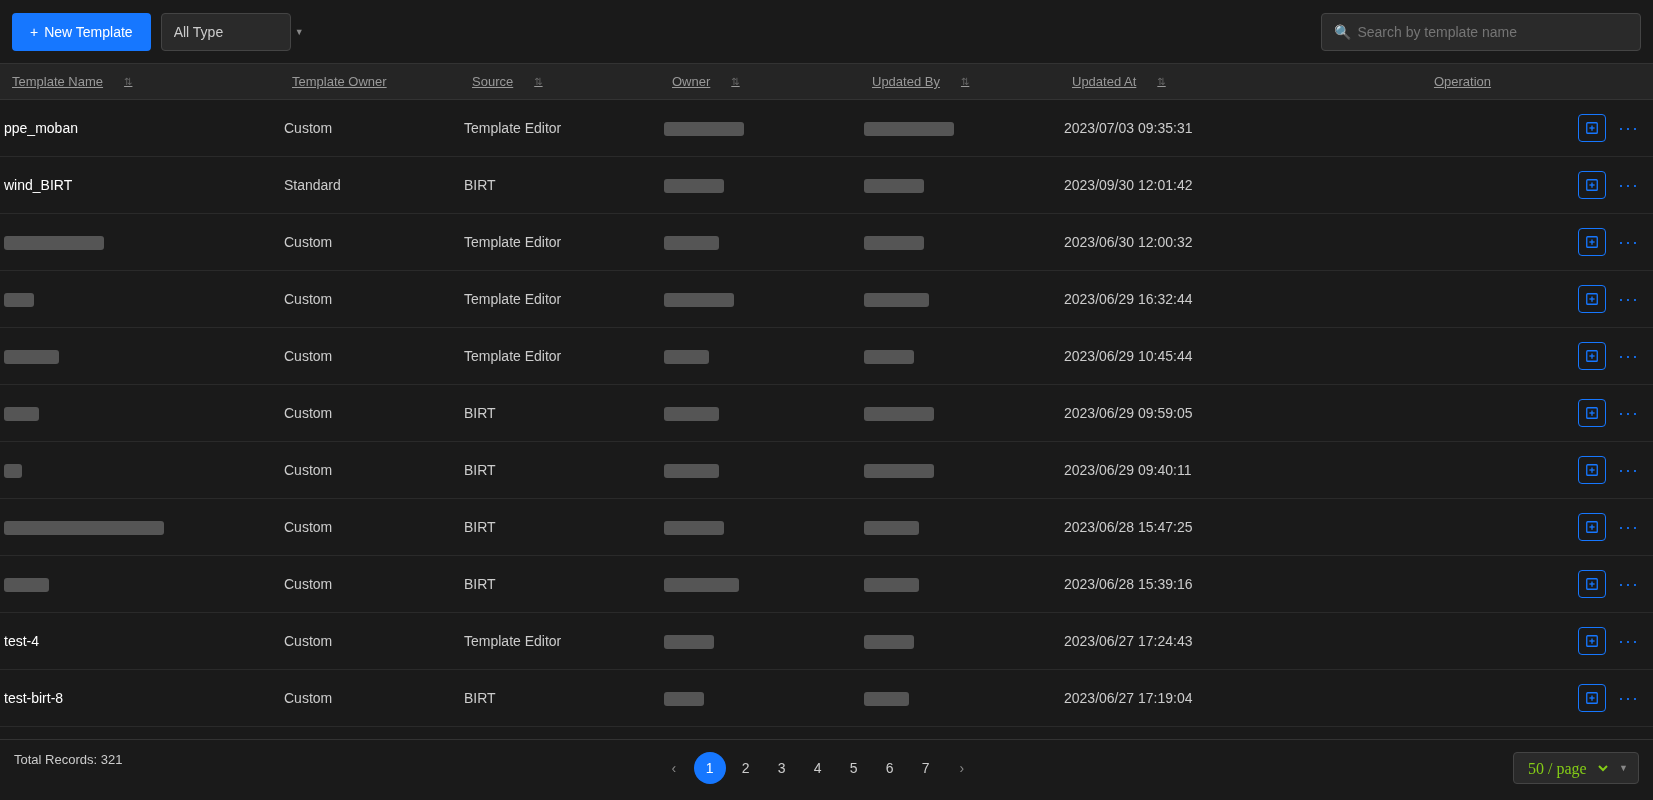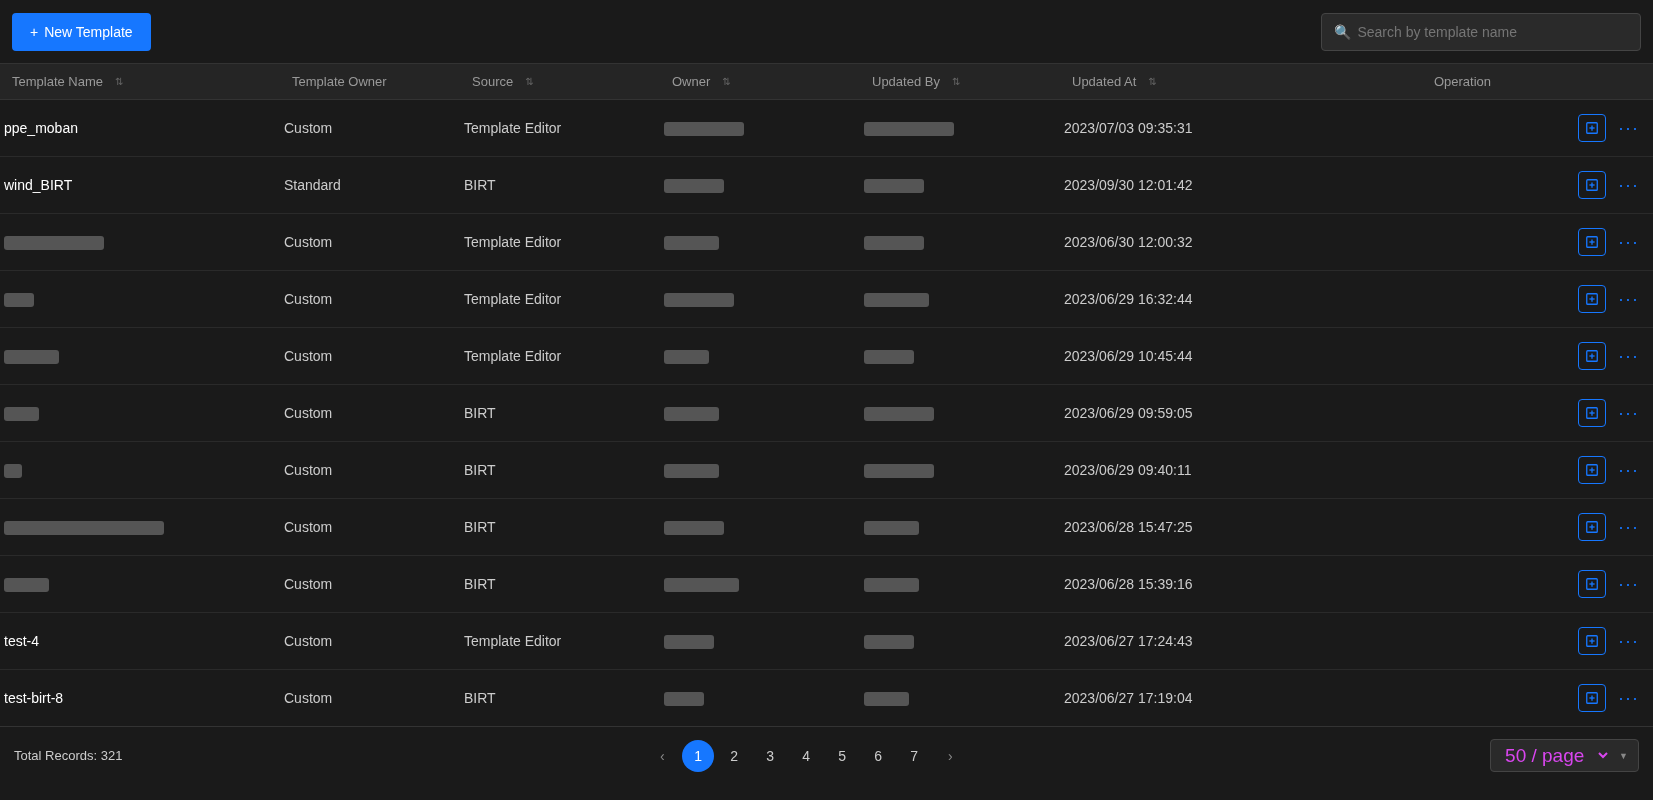--- a/index.html
+++ b/index.html
@@ -83,23 +83,24 @@
       grid-template-columns: 280px 180px 200px 200px 200px 220px 1fr;
       background: #252525;
       padding: 10px 12px;
       border-bottom: 1px solid #333;
       color: #999;
       font-size: 13px;
     }
     .col-header {
       display: flex;
       align-items: center;
-      gap: 12px;
+      gap: 21px;
       cursor: pointer;
       user-select: none;
+      text-decoration: underline;
     }
     .sort-icon { font-size: 10px; color: #666; }
     .table-body { overflow-y: auto; }
     .table-row {
       display: grid;
       grid-template-columns: 280px 180px 200px 200px 200px 220px 1fr;
       padding: 14px 4px;
       border-bottom: 1px solid #2a2a2a;
       align-items: center;
       color: #ccc;
@@ -137,26 +138,25 @@
       background: none;
       border: none;
       color: #1677ff;
       cursor: pointer;
       font-size: 18px;
       letter-spacing: 1px;
       padding: 0 2px;
     }
     .footer {
       display: flex;
-      align-items: center;
       padding: 12px 14px;
       background: #1a1a1a;
       border-top: 1px solid #333;
       position: fixed;
-      bottom: 16px;
+      bottom: 4px;
       width: 100%;
       gap: 16px;
     }
     .total-records { color: #ccc; font-size: 13px; }
     .pagination {
       display: flex;
       align-items: center;
       gap: 4px;
       margin: 0 auto;
     }
@@ -210,20 +210,29 @@
   </style>
 </head>
 <body>
 
 <div class="toolbar">
   <button class="btn-new">
     <span>+</span>
     <span>New Template</span>
   </button>
 
+  <div class="dropdown-wrapper">
+    <div class="dropdown">
+      <select>
+        <option>All Type</option>
+        <option>Custom</option>
+        <option>Standard</option>
+      </select>
+    </div>
+  </div>
 
 
   <div class="search-box">
     <span class="search-icon">🔍</span>
     <input type="text" placeholder="Search by template name" style="">
   </div>
 </div>
 
 <div class="table-header">
   <div class="col-header">
@@ -462,20 +471,20 @@
     <button class="page-btn active">1</button>
     <button class="page-btn">2</button>
     <button class="page-btn">3</button>
     <button class="page-btn">4</button>
     <button class="page-btn">5</button>
     <button class="page-btn">6</button>
     <button class="page-btn">7</button>
     <button class="page-btn arrow">›</button>
   </div>
   <div class="per-page dropdown-wrapper">
-    <select style="background:transparent;border:none;color:#d946ef;outline:none;cursor:pointer;font-size:19px;">
+    <select style="background:transparent;border:none;color:#84cc16;outline:none;cursor:pointer;font-size:16px;font-family:Liberation Serif, serif;">
       <option>10 / page</option>
       <option>20 / page</option>
       <option selected="">50 / page</option>
       <option>100 / page</option>
     </select>
   </div>
 </div>
 
 </body></html>

